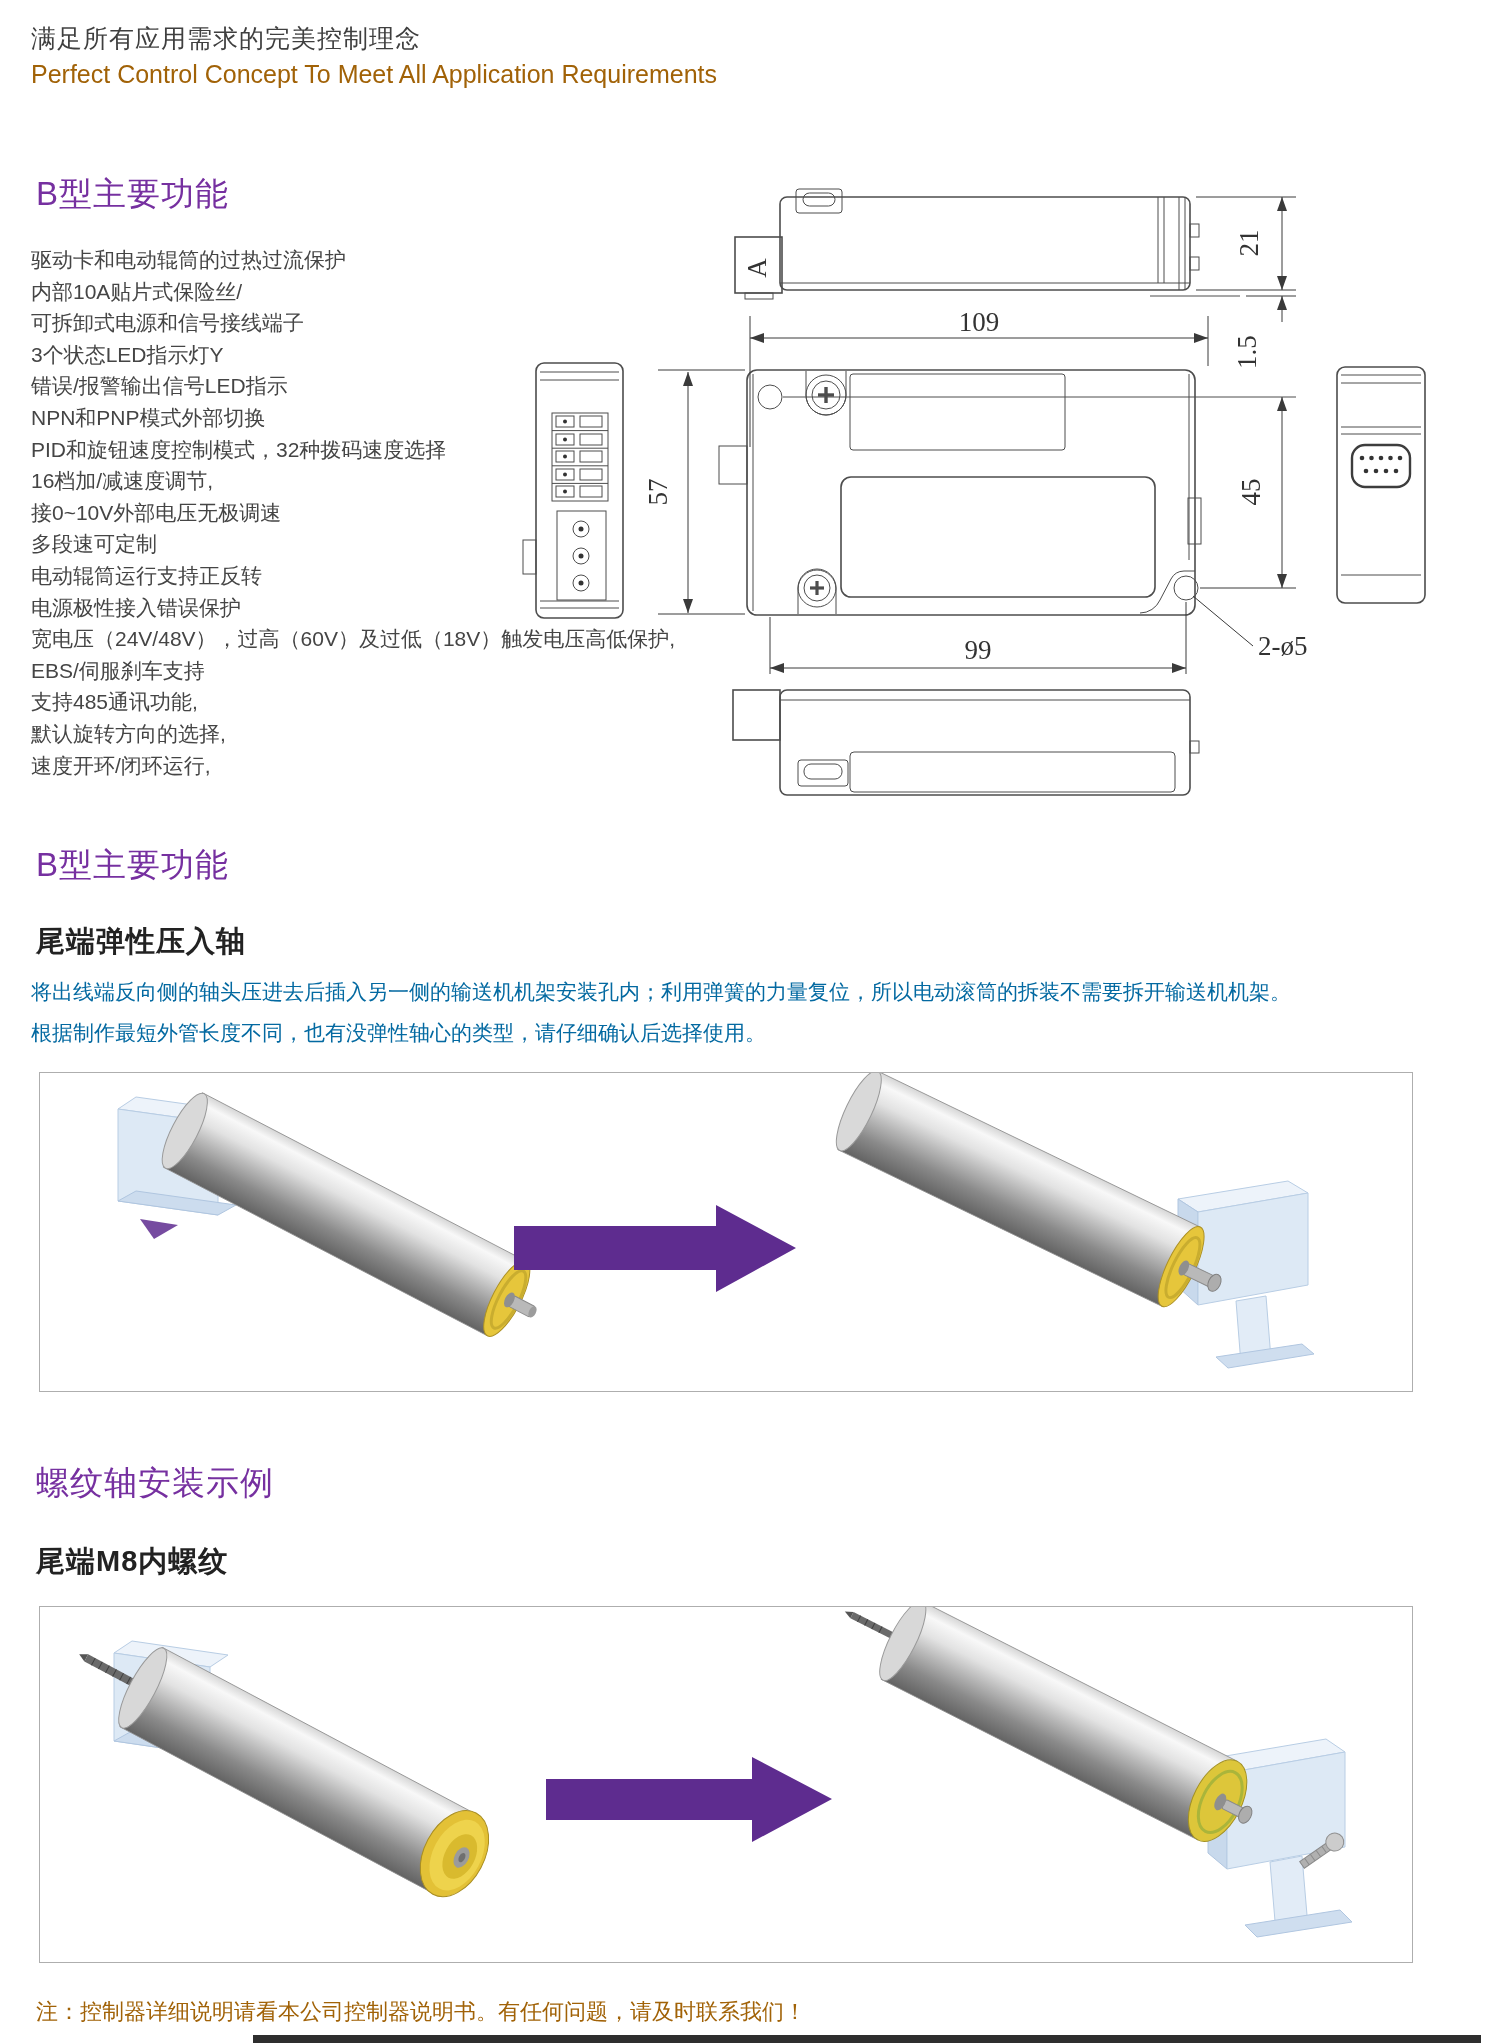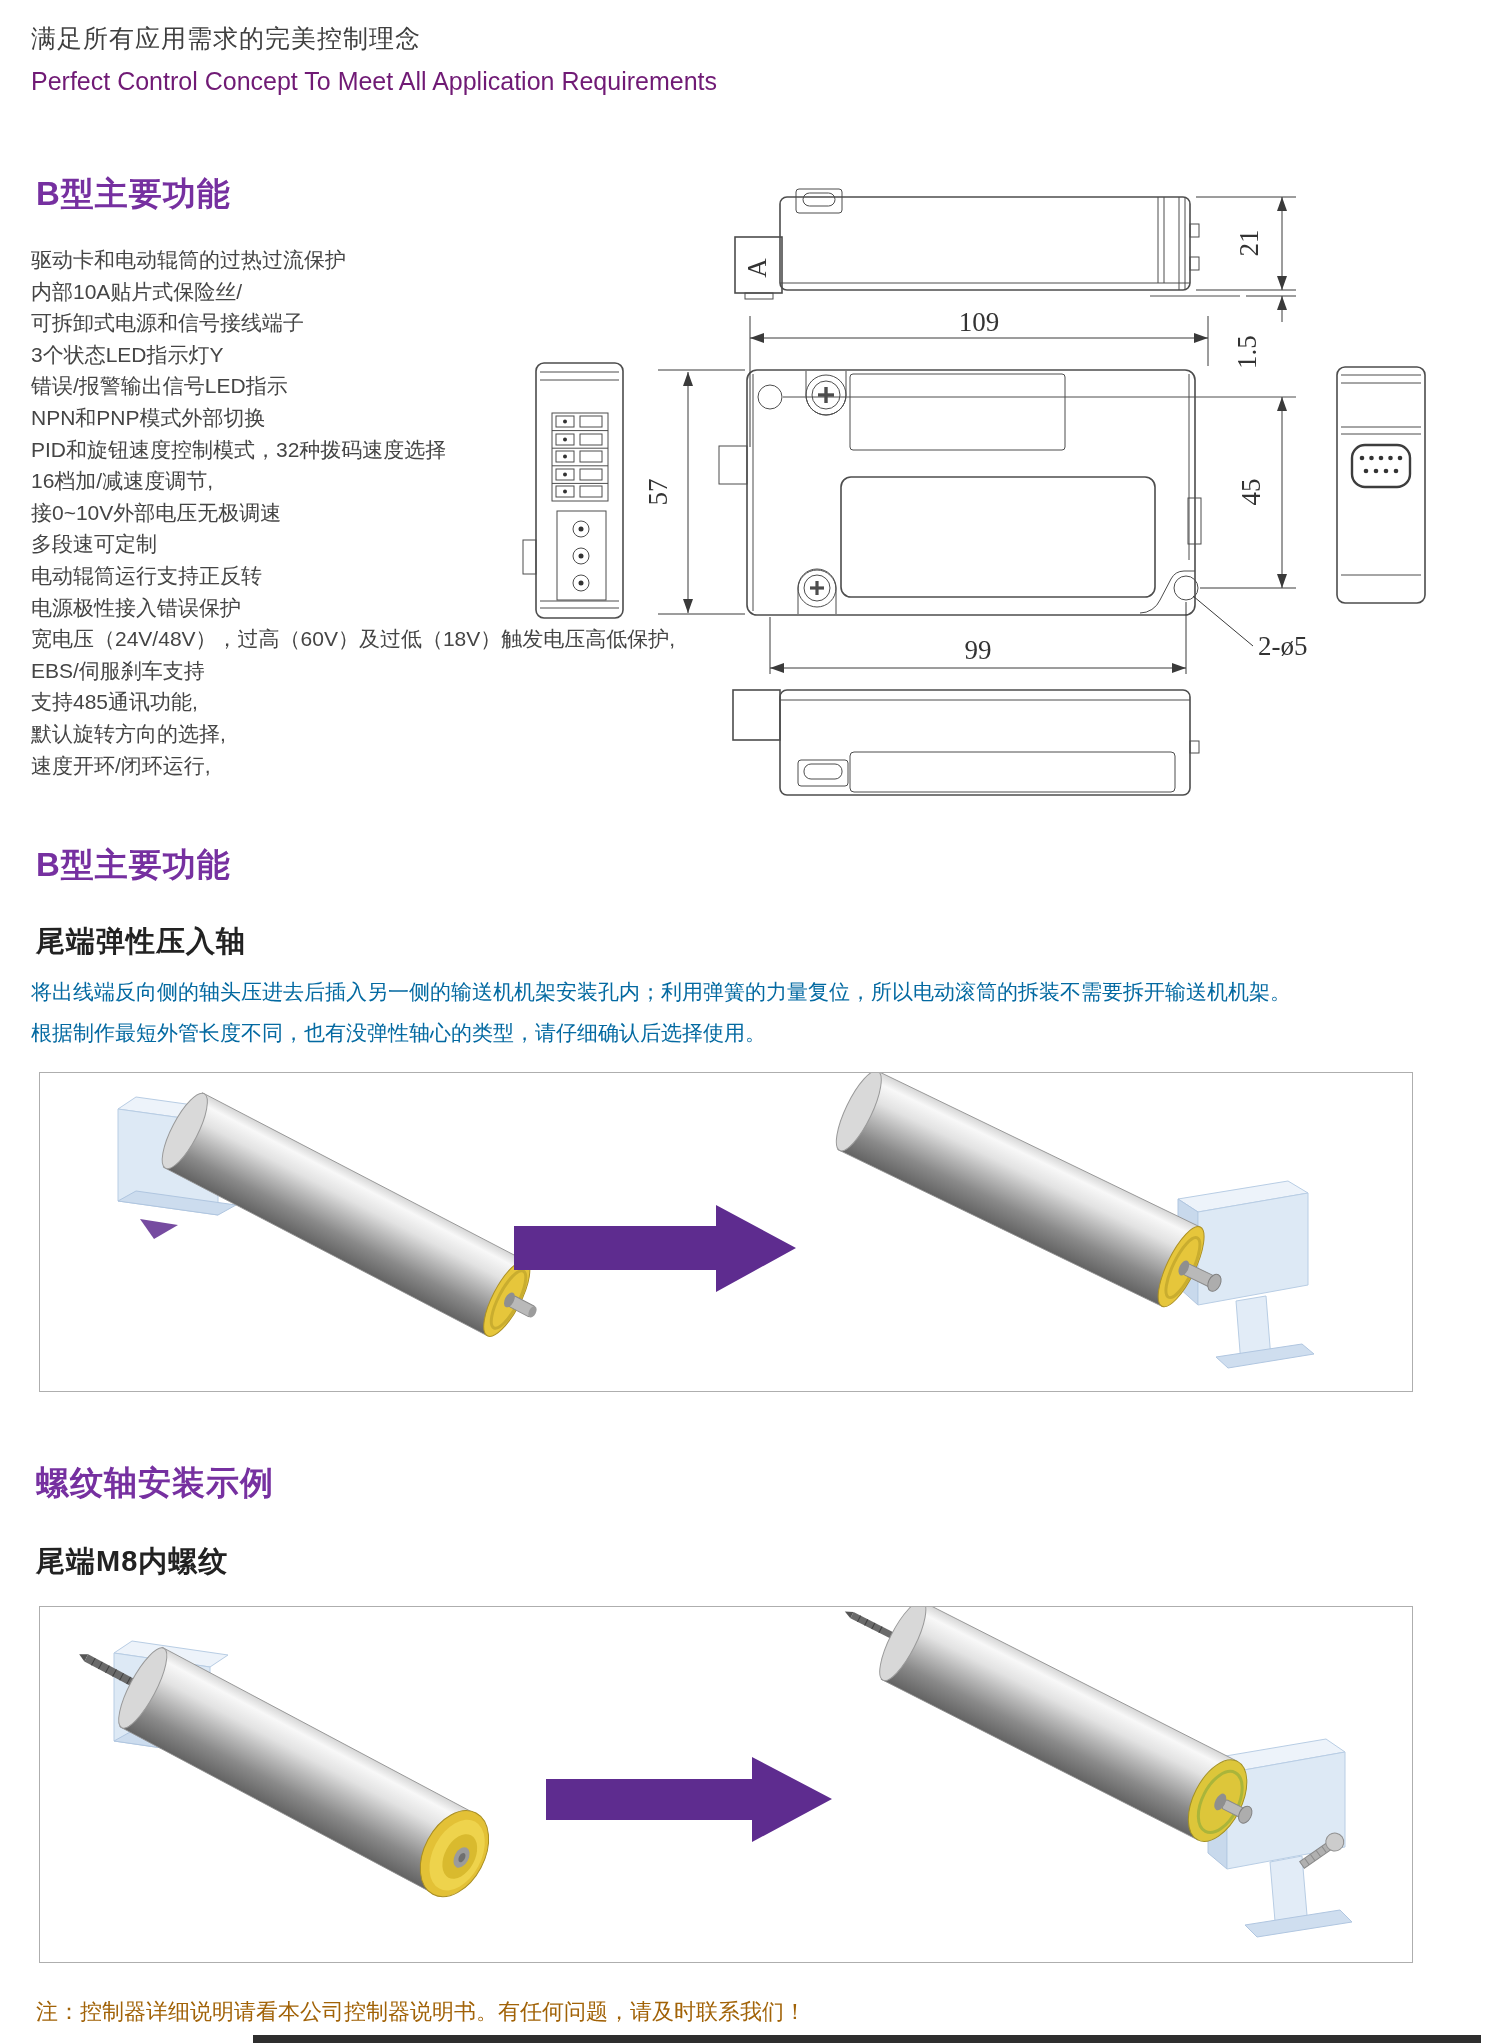--- a/index.html
+++ b/index.html
@@ -1,21 +1,21 @@
 <!DOCTYPE html>
 <html><head>
 <meta charset="utf-8">
 <style>
   html,body{margin:0;padding:0;background:#ffffff;}
   .page{position:relative;width:1481px;height:2043px;background:#ffffff;overflow:hidden;
         font-family:"Liberation Sans","DejaVu Sans",sans-serif;}
   .abs{position:absolute;}
   .title-zh{left:31px;top:22px;font-size:25px;color:#3f3f3f;letter-spacing:1px;}
-  .title-en{left:31px;top:67px;font-size:25px;color:#701a75;}
-  .h-purple{font-size:33px;font-weight:bold;color:#7630a0;letter-spacing:1px;}
+  .title-en{left:31px;top:60px;font-size:25px;color:#a16207;}
+  .h-purple{font-size:33px;font-weight:normal;color:#7630a0;letter-spacing:1px;}
   .h-black{font-size:29px;font-weight:bold;color:#222222;letter-spacing:1px;}
   .features{left:31px;top:244px;font-size:21px;line-height:31.6px;color:#454545;white-space:nowrap;}
   .desc{left:31px;font-size:21px;color:#0369a1;white-space:nowrap;}
   .img-box{left:39px;width:1372px;border:1px solid #aeaeae;background:#ffffff;}
   .note{left:36px;top:1997px;font-size:22px;color:#a16207;white-space:nowrap;}
   .bottom-bar{left:253px;top:2035px;width:1246px;height:8px;background:#2e2e2e;}
   svg{display:block;}
   
   .geo{fill:none;stroke:#4d4d4d;stroke-width:1.6;}
   .geo2{fill:none;stroke:#4d4d4d;stroke-width:1;}

